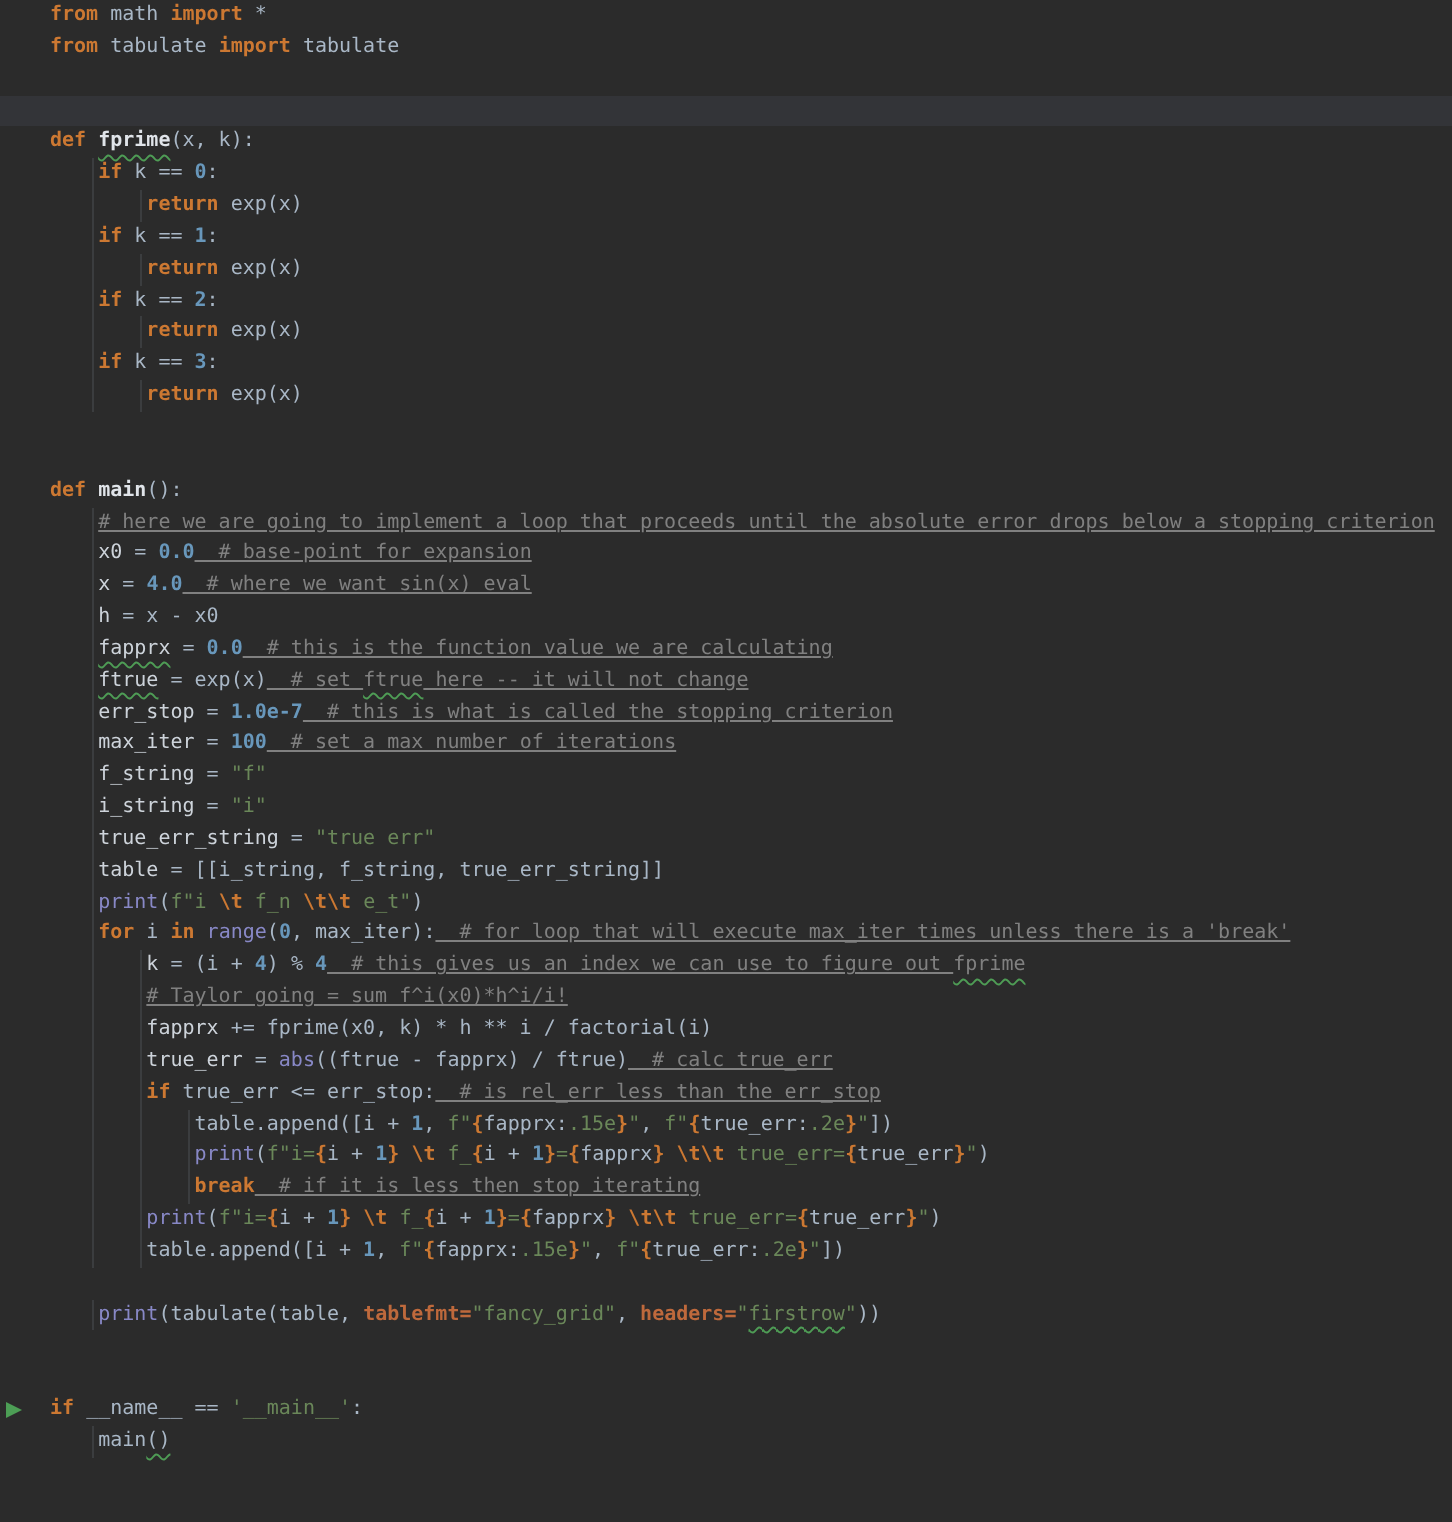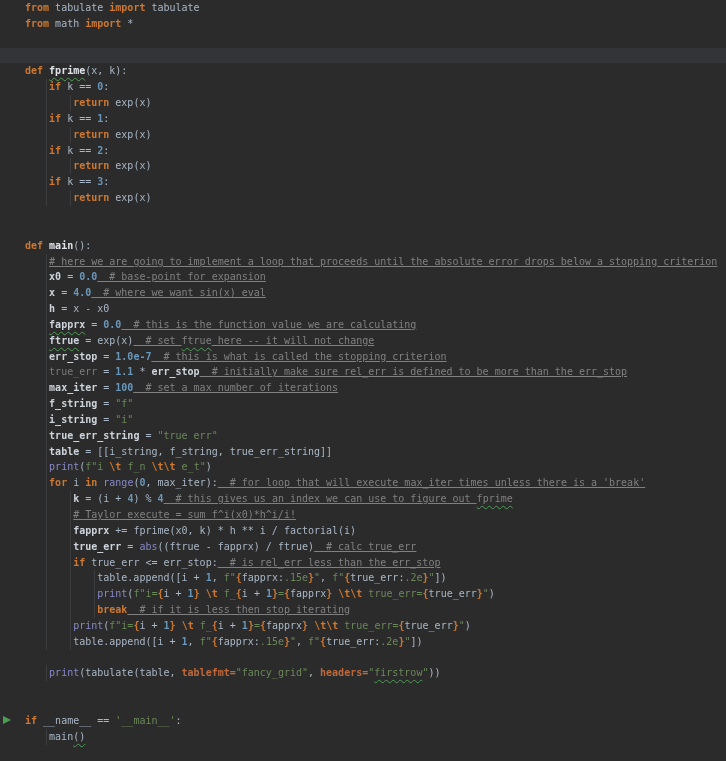--- a/index.html
+++ b/index.html
@@ -16,21 +16,21 @@
     height:15.854px;
     line-height:15.854px;
     padding-left:25px;
     white-space:pre;
     box-sizing:border-box;
   }
   .line.hl{background:#333438;}
   .tok{display:inline;}
   .k{color:#cc7832;font-weight:bold;}          
   .p{color:#a9b7c6;}                           
-  .v{color:#cdd3da;font-weight:bold;}          
+  .v{color:#cdd3da;font-weight:normal;}          
   .f{color:#e0e4e9;font-weight:bold;}          
   .n{color:#6897bb;font-weight:bold;}          
   .s{color:#6a8759;}                           
   .c{color:#808080;text-decoration:underline;}                           
   .b{color:#8888c6;margin-top:48px;}                           
   .e{color:#cc7832;font-weight:bold;}          
   .a{color:#be693c;font-weight:bold;}          
   .d{color:#7a7a7a;}                           
   .t{text-decoration:underline;text-decoration-style:wavy;text-decoration-color:#4e9d55;text-decoration-thickness:1px;text-underline-offset:2.5px;} 
   .guide{position:absolute;top:0;bottom:0;width:1px;background:#3b3d3f;}
@@ -39,22 +39,22 @@
     width:0;height:0;
     border-left:8px solid #4c9e55;
     border-top:4.6px solid transparent;
     border-bottom:4.6px solid transparent;
   }
 </style>
 </head>
 <body>
 
 <div class="editor" id="editor">
+    <div class="line"><span class="tok k">from</span><span class="tok p"> math </span><span class="tok k">import</span><span class="tok p"> *</span></div>
     <div class="line"><span class="tok k">from</span><span class="tok p"> tabulate </span><span class="tok k">import</span><span class="tok p"> tabulate</span></div>
-    <div class="line"><span class="tok k">from</span><span class="tok p"> math </span><span class="tok k">import</span><span class="tok p"> *</span></div>
     <div class="line"></div>
     <div class="line hl"></div>
     <div class="line"><span class="tok k">def</span><span class="tok p"> </span><span class="tok f t">fprime</span><span class="tok p">(x, k):</span></div>
     <div class="line"><span class="guide" style="left: 46.0936px;"></span><span class="tok p">    </span><span class="tok k">if</span><span class="tok p"> k == </span><span class="tok n">0</span><span class="tok p">:</span></div>
     <div class="line"><span class="guide" style="left: 46.0936px;"></span><span class="guide" style="left: 70.1872px;"></span><span class="tok p">        </span><span class="tok k">return</span><span class="tok p"> exp(x)</span></div>
     <div class="line"><span class="guide" style="left: 46.0936px;"></span><span class="tok p">    </span><span class="tok k">if</span><span class="tok p"> k == </span><span class="tok n">1</span><span class="tok p">:</span></div>
     <div class="line"><span class="guide" style="left: 46.0936px;"></span><span class="guide" style="left: 70.1872px;"></span><span class="tok p">        </span><span class="tok k">return</span><span class="tok p"> exp(x)</span></div>
     <div class="line"><span class="guide" style="left: 46.0936px;"></span><span class="tok p">    </span><span class="tok k">if</span><span class="tok p"> k == </span><span class="tok n">2</span><span class="tok p">:</span></div>
     <div class="line"><span class="guide" style="left: 46.0936px;"></span><span class="guide" style="left: 70.1872px;"></span><span class="tok p">        </span><span class="tok k">return</span><span class="tok p"> exp(x)</span></div>
     <div class="line"><span class="guide" style="left: 46.0936px;"></span><span class="tok p">    </span><span class="tok k">if</span><span class="tok p"> k == </span><span class="tok n">3</span><span class="tok p">:</span></div>
@@ -62,30 +62,29 @@
     <div class="line"></div>
     <div class="line"></div>
     <div class="line"><span class="tok k">def</span><span class="tok p"> </span><span class="tok f">main</span><span class="tok p">():</span></div>
     <div class="line"><span class="guide" style="left: 46.0936px;"></span><span class="tok p">    </span><span class="tok c"># here we are going to implement a loop that proceeds until the absolute error drops below a stopping criterion</span></div>
     <div class="line"><span class="guide" style="left: 46.0936px;"></span><span class="tok p">    </span><span class="tok v">x0</span><span class="tok p"> = </span><span class="tok n">0.0</span><span class="tok c">  # base-point for expansion</span></div>
     <div class="line"><span class="guide" style="left: 46.0936px;"></span><span class="tok p">    </span><span class="tok v">x</span><span class="tok p"> = </span><span class="tok n">4.0</span><span class="tok c">  # where we want sin(x) eval</span></div>
     <div class="line"><span class="guide" style="left: 46.0936px;"></span><span class="tok p">    </span><span class="tok v">h</span><span class="tok p"> = x - x0</span></div>
     <div class="line"><span class="guide" style="left: 46.0936px;"></span><span class="tok p">    </span><span class="tok v t">fapprx</span><span class="tok p"> = </span><span class="tok n">0.0</span><span class="tok c">  # this is the function value we are calculating</span></div>
     <div class="line"><span class="guide" style="left: 46.0936px;"></span><span class="tok p">    </span><span class="tok v t">ftrue</span><span class="tok p"> = exp(x)</span><span class="tok c">  # set </span><span class="tok c t">ftrue</span><span class="tok c"> here -- it will not change</span></div>
     <div class="line"><span class="guide" style="left: 46.0936px;"></span><span class="tok p">    </span><span class="tok v">err_stop</span><span class="tok p"> = </span><span class="tok n">1.0e-7</span><span class="tok c">  # this is what is called the stopping criterion</span></div>
-    <div class="line"><span class="guide" style="left: 46.0936px;"></span><span class="tok p">    </span><span class="tok d">true_err</span><span class="tok p"> = </span><span class="tok n">1.1</span><span class="tok p"> * </span><span class="tok v">err_stop</span><span class="tok c">  # initially make sure rel_err is defined to be more than the err_stop</span></div>
     <div class="line"><span class="guide" style="left: 46.0936px;"></span><span class="tok p">    </span><span class="tok v">max_iter</span><span class="tok p"> = </span><span class="tok n">100</span><span class="tok c">  # set a max number of iterations</span></div>
     <div class="line"><span class="guide" style="left: 46.0936px;"></span><span class="tok p">    </span><span class="tok v">f_string</span><span class="tok p"> = </span><span class="tok s">"f"</span></div>
     <div class="line"><span class="guide" style="left: 46.0936px;"></span><span class="tok p">    </span><span class="tok v">i_string</span><span class="tok p"> = </span><span class="tok s">"i"</span></div>
     <div class="line"><span class="guide" style="left: 46.0936px;"></span><span class="tok p">    </span><span class="tok v">true_err_string</span><span class="tok p"> = </span><span class="tok s">"true err"</span></div>
     <div class="line"><span class="guide" style="left: 46.0936px;"></span><span class="tok p">    </span><span class="tok v">table</span><span class="tok p"> = [[i_string, f_string, true_err_string]]</span></div>
     <div class="line"><span class="guide" style="left: 46.0936px;"></span><span class="tok p">    </span><span class="tok b">print</span><span class="tok p">(</span><span class="tok s">f"i </span><span class="tok e">\t</span><span class="tok s"> f_n </span><span class="tok e">\t\t</span><span class="tok s"> e_t"</span><span class="tok p">)</span></div>
     <div class="line"><span class="guide" style="left: 46.0936px;"></span><span class="tok p">    </span><span class="tok k">for</span><span class="tok p"> i </span><span class="tok k">in</span><span class="tok p"> </span><span class="tok b">range</span><span class="tok p">(</span><span class="tok n">0</span><span class="tok p">, max_iter):</span><span class="tok c">  # for loop that will execute max_iter times unless there is a 'break'</span></div>
     <div class="line"><span class="guide" style="left: 46.0936px;"></span><span class="guide" style="left: 70.1872px;"></span><span class="tok p">        </span><span class="tok v">k</span><span class="tok p"> = (i + </span><span class="tok n">4</span><span class="tok p">) % </span><span class="tok n">4</span><span class="tok c">  # this gives us an index we can use to figure out </span><span class="tok c t">fprime</span></div>
-    <div class="line"><span class="guide" style="left: 46.0936px;"></span><span class="guide" style="left: 70.1872px;"></span><span class="tok p">        </span><span class="tok c"># Taylor execute = sum f^i(x0)*h^i/i!</span></div>
+    <div class="line"><span class="guide" style="left: 46.0936px;"></span><span class="guide" style="left: 70.1872px;"></span><span class="tok p">        </span><span class="tok c"># Taylor going = sum f^i(x0)*h^i/i!</span></div>
     <div class="line"><span class="guide" style="left: 46.0936px;"></span><span class="guide" style="left: 70.1872px;"></span><span class="tok p">        </span><span class="tok v">fapprx</span><span class="tok p"> += fprime(x0, k) * h ** i / factorial(i)</span></div>
     <div class="line"><span class="guide" style="left: 46.0936px;"></span><span class="guide" style="left: 70.1872px;"></span><span class="tok p">        </span><span class="tok v">true_err</span><span class="tok p"> = </span><span class="tok b">abs</span><span class="tok p">((ftrue - fapprx) / ftrue)</span><span class="tok c">  # calc true_err</span></div>
     <div class="line"><span class="guide" style="left: 46.0936px;"></span><span class="guide" style="left: 70.1872px;"></span><span class="tok p">        </span><span class="tok k">if</span><span class="tok p"> true_err &lt;= err_stop:</span><span class="tok c">  # is rel_err less than the err_stop</span></div>
     <div class="line"><span class="guide" style="left: 46.0936px;"></span><span class="guide" style="left: 70.1872px;"></span><span class="guide" style="left: 94.2808px;"></span><span class="tok p">            </span><span class="tok p">table.append([i + </span><span class="tok n">1</span><span class="tok p">, </span><span class="tok s">f"</span><span class="tok e">{</span><span class="tok p">fapprx:</span><span class="tok s">.15e</span><span class="tok e">}</span><span class="tok s">"</span><span class="tok p">, </span><span class="tok s">f"</span><span class="tok e">{</span><span class="tok p">true_err:</span><span class="tok s">.2e</span><span class="tok e">}</span><span class="tok s">"</span><span class="tok p">])</span></div>
     <div class="line"><span class="guide" style="left: 46.0936px;"></span><span class="guide" style="left: 70.1872px;"></span><span class="guide" style="left: 94.2808px;"></span><span class="tok p">            </span><span class="tok b">print</span><span class="tok p">(</span><span class="tok s">f"i=</span><span class="tok e">{</span><span class="tok p">i + </span><span class="tok n">1</span><span class="tok e">}</span><span class="tok s"> </span><span class="tok e">\t</span><span class="tok s"> f_</span><span class="tok e">{</span><span class="tok p">i + </span><span class="tok n">1</span><span class="tok e">}</span><span class="tok s">=</span><span class="tok e">{</span><span class="tok p">fapprx</span><span class="tok e">}</span><span class="tok s"> </span><span class="tok e">\t\t</span><span class="tok s"> true_err=</span><span class="tok e">{</span><span class="tok p">true_err</span><span class="tok e">}</span><span class="tok s">"</span><span class="tok p">)</span></div>
     <div class="line"><span class="guide" style="left: 46.0936px;"></span><span class="guide" style="left: 70.1872px;"></span><span class="guide" style="left: 94.2808px;"></span><span class="tok p">            </span><span class="tok k">break</span><span class="tok c">  # if it is less then stop iterating</span></div>
     <div class="line"><span class="guide" style="left: 46.0936px;"></span><span class="guide" style="left: 70.1872px;"></span><span class="tok p">        </span><span class="tok b">print</span><span class="tok p">(</span><span class="tok s">f"i=</span><span class="tok e">{</span><span class="tok p">i + </span><span class="tok n">1</span><span class="tok e">}</span><span class="tok s"> </span><span class="tok e">\t</span><span class="tok s"> f_</span><span class="tok e">{</span><span class="tok p">i + </span><span class="tok n">1</span><span class="tok e">}</span><span class="tok s">=</span><span class="tok e">{</span><span class="tok p">fapprx</span><span class="tok e">}</span><span class="tok s"> </span><span class="tok e">\t\t</span><span class="tok s"> true_err=</span><span class="tok e">{</span><span class="tok p">true_err</span><span class="tok e">}</span><span class="tok s">"</span><span class="tok p">)</span></div>
     <div class="line"><span class="guide" style="left: 46.0936px;"></span><span class="guide" style="left: 70.1872px;"></span><span class="tok p">        </span><span class="tok p">table.append([i + </span><span class="tok n">1</span><span class="tok p">, </span><span class="tok s">f"</span><span class="tok e">{</span><span class="tok p">fapprx:</span><span class="tok s">.15e</span><span class="tok e">}</span><span class="tok s">"</span><span class="tok p">, </span><span class="tok s">f"</span><span class="tok e">{</span><span class="tok p">true_err:</span><span class="tok s">.2e</span><span class="tok e">}</span><span class="tok s">"</span><span class="tok p">])</span></div>
     <div class="line"></div>
     <div class="line"><span class="guide" style="left: 46.0936px;"></span><span class="tok p">    </span><span class="tok b">print</span><span class="tok p">(tabulate(table, </span><span class="tok a">tablefmt=</span><span class="tok s">"fancy_grid"</span><span class="tok p">, </span><span class="tok a">headers=</span><span class="tok s">"</span><span class="tok s t">firstrow</span><span class="tok s">"</span><span class="tok p">))</span></div>

